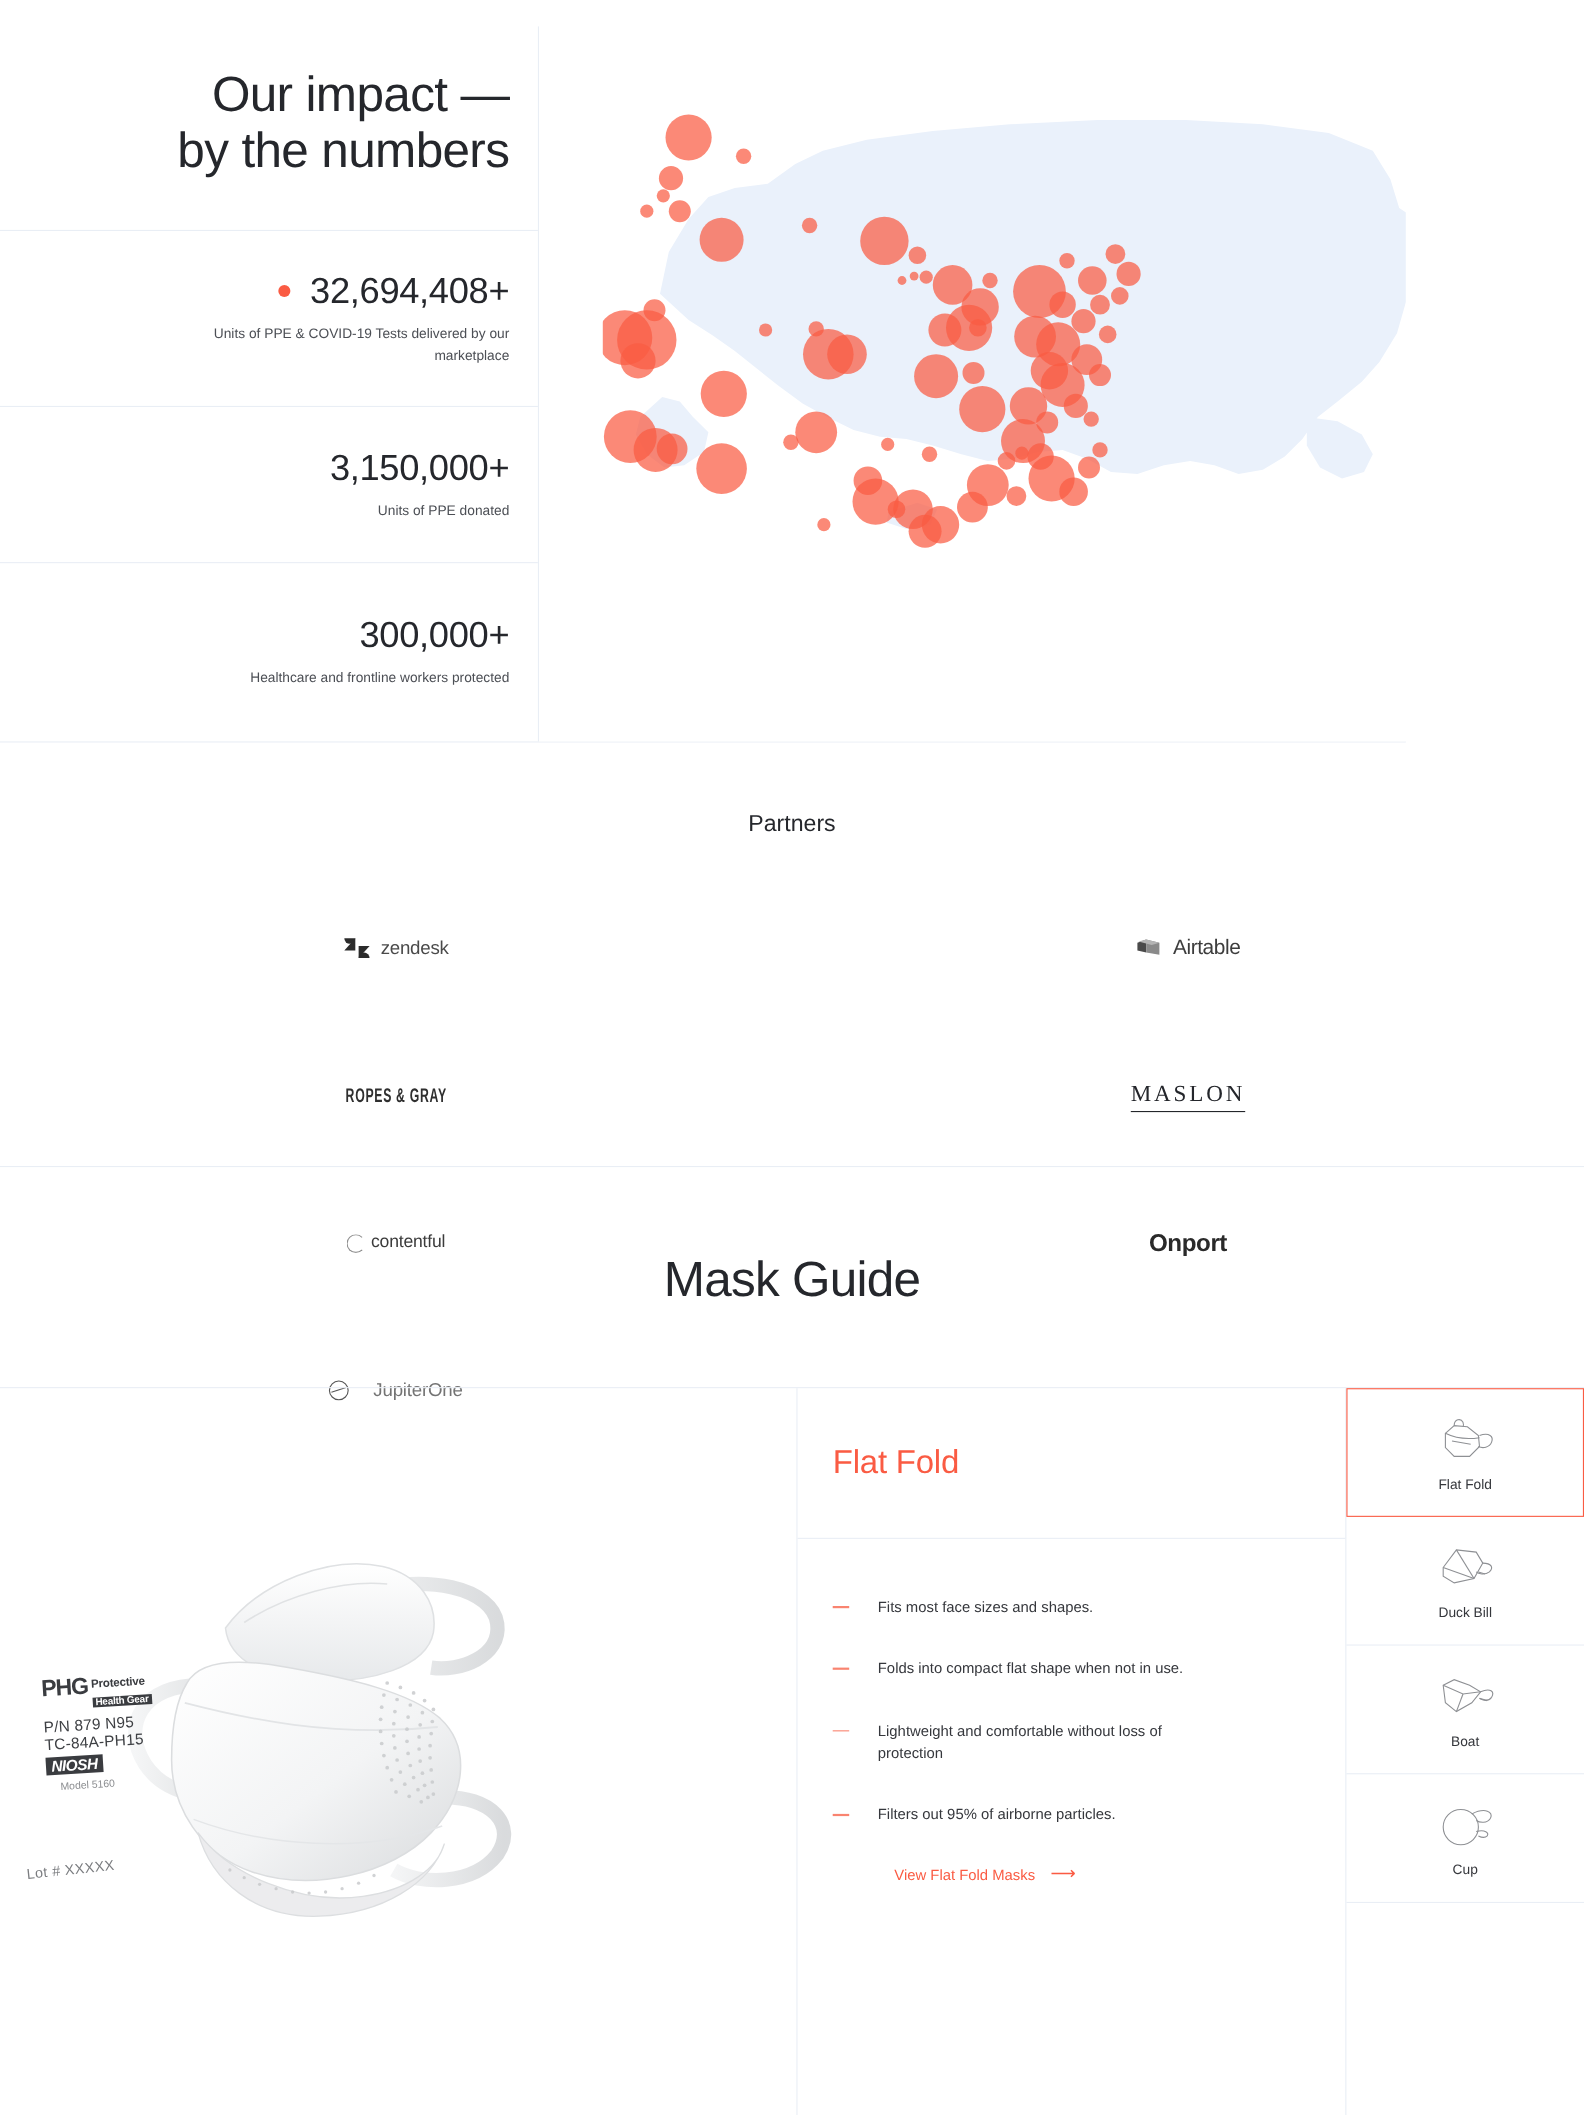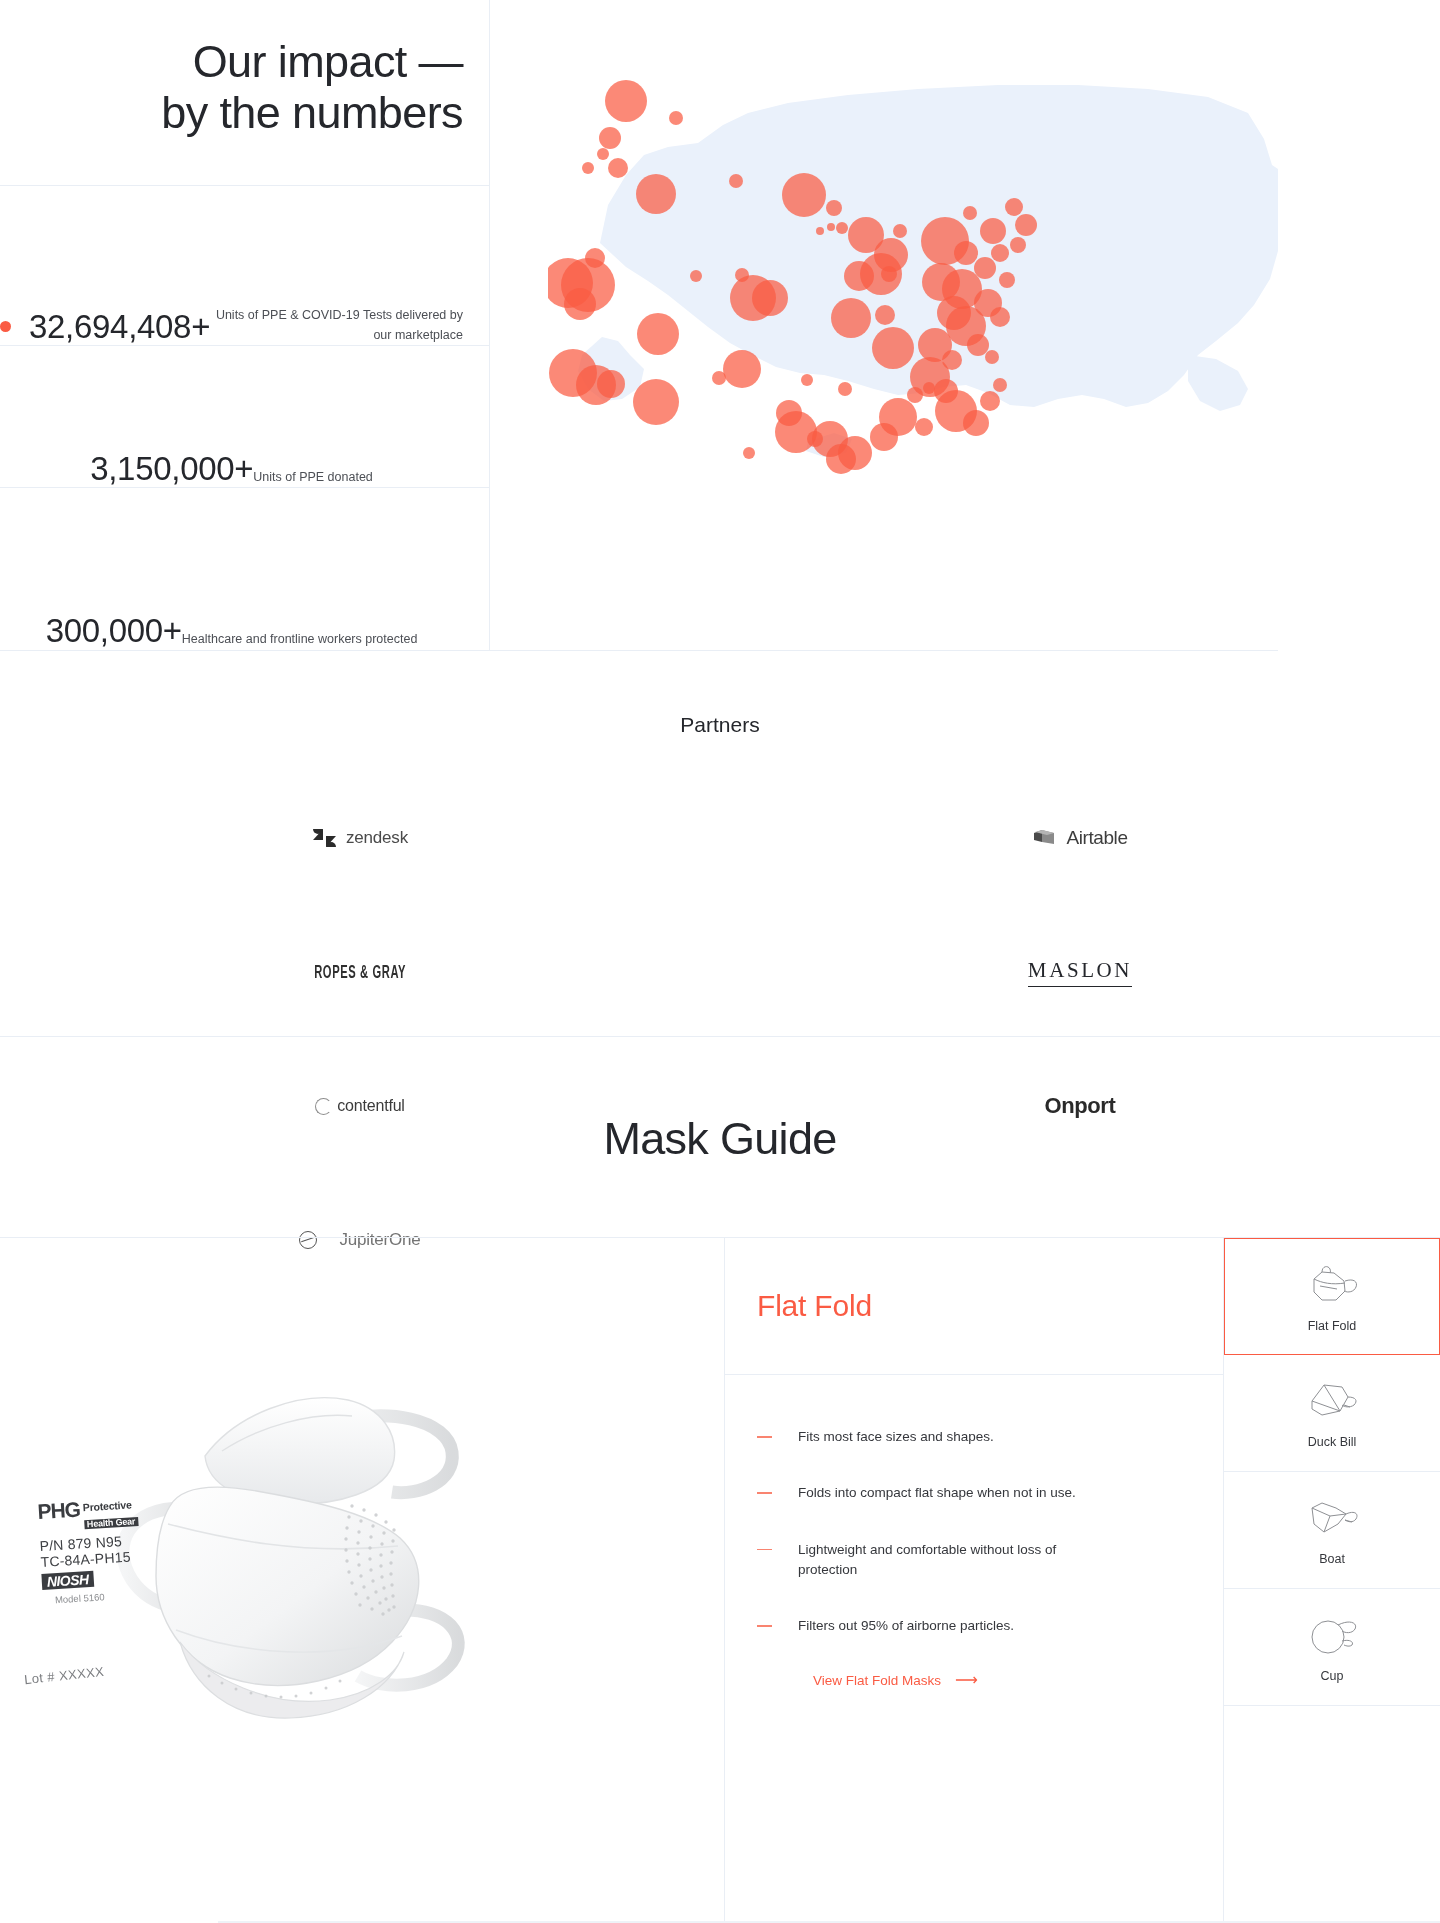--- a/index.html
+++ b/index.html
@@ -13,20 +13,21 @@
   }
   .page { position: relative; width: 1440px; height: 1923px; }
 
   
   .impact-section {
     position: relative;
     display: flex;
     width: 1278px;
     height: 651px;
     border-bottom: 1px solid #e9eef5;
+    margin-top: 24px;
   }
   .stats-col {
     width: 490px;
     flex: 0 0 490px;
     border-right: 1px solid #e9eef5;
     display: flex;
     flex-direction: column;
   }
   .stats-title-box {
     height: 186px;
@@ -41,21 +42,21 @@
     line-height: 1.12;
     font-weight: 400;
     letter-spacing: -0.6px;
     text-align: right;
     color: #25272c;
   }
   .stat-block {
     padding: 0 26px 0 0;
     border-bottom: 1px solid #e9eef5;
     display: flex;
-    flex-direction: row;
+    flex-direction: column;
     justify-content: center;
     align-items: flex-end;
   }
   .stat-block.first { height: 160px; }
   .stat-block.mid   { height: 142px; }
   .stat-block.last  { height: 161px; border-bottom: none; }
 
   .stat-value-row { display: flex; align-items: center; justify-content: flex-end; }
   .stat-dot {
     width: 11px; height: 11px; border-radius: 50%;

